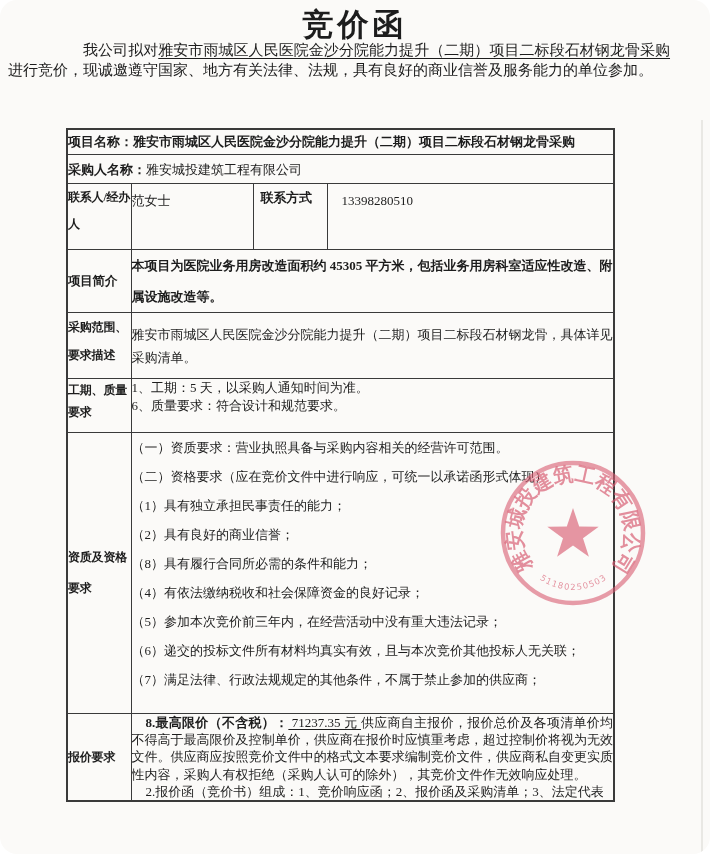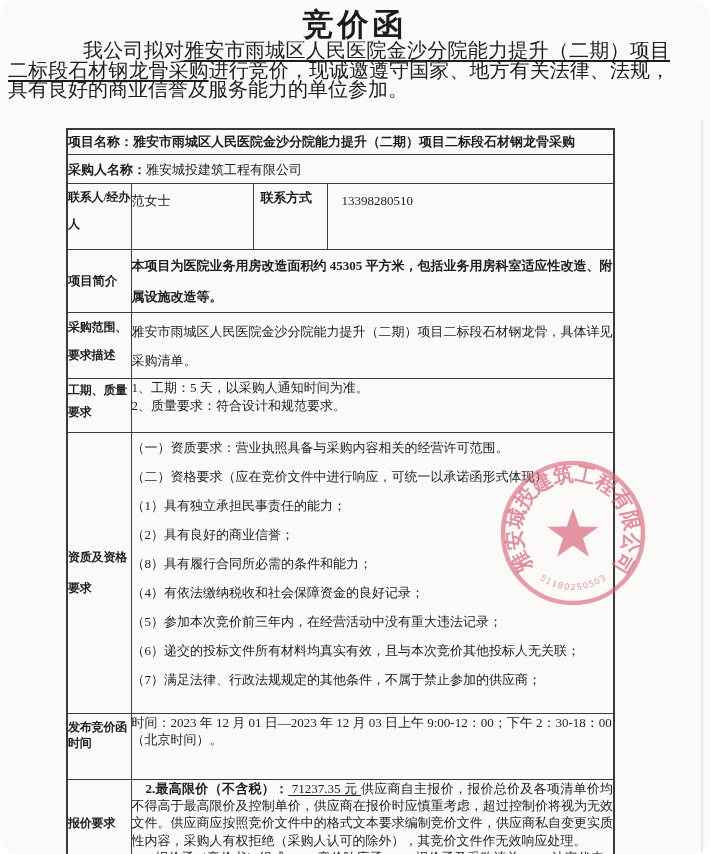--- a/index.html
+++ b/index.html
@@ -11,21 +11,21 @@
     background:var(--bg);overflow:hidden;color:var(--ink);
     font-family:"Liberation Serif","DejaVu Serif",serif;
     border-radius:17px;
   }
   .doc-title{
     margin:0;position:absolute;top:4px;left:0;width:100%;
     text-align:center;font-size:31px;font-weight:bold;letter-spacing:4px;
   }
   .intro{
     position:absolute;top:41px;left:8px;width:662px;margin:0;
-    font-size:20px;line-height:19.5px;text-align:justify;text-indent:75px;
+    font-size:15px;line-height:19.5px;text-align:justify;text-indent:75px;
   }
   .intro u{text-underline-offset:3px;}
   .bid-table{
     position:absolute;left:66px;top:128px;width:547px;
     border-collapse:collapse;table-layout:fixed;
     border:2px solid var(--line);
     font-size:13px;
   }
   .bid-table td{border:1.5px solid var(--line);padding:0;overflow:hidden;}
   
@@ -37,21 +37,21 @@
        vertical-align:middle;text-align:left;padding:2px 1px 2px 3px;line-height:21px;}
   .lab-top{vertical-align:top;padding-top:6px;}
   .lab-center{text-align:left;}
   .lh16{line-height:16px;} .lh22{line-height:22px;} .lh27{line-height:27px;}
   .lh28{line-height:28px;} .lh31{line-height:31px;}
   
   .cnt{vertical-align:middle;padding:2px 6px 2px 9px;line-height:19px;margin-top:39px;}
   .cnt-top{vertical-align:top;}
   .c1{font-weight:bold;line-height:18px;}
   .c4{line-height:31px;font-weight:bold;}
-  .c5{line-height:29px;}
+  .c5{line-height:23px;}
   .c6{padding-top:5px;line-height:18px;}
   .c7{padding-top:5px;}
   .c7 .q-item{line-height:29px;white-space:nowrap;}
   .c8{padding-top:4px;line-height:17px;}
   .c9{padding-top:3px;line-height:17.2px;font-size:13px;}
   .c9 p{margin:0;text-indent:14px;text-align:justify;}
   .c9 u{text-underline-offset:2px;}
   .b{font-weight:bold;}
   
   .seal{position:absolute;left:473px;top:433px;opacity:0.85;pointer-events:none;}
@@ -98,45 +98,41 @@
       <td colspan="3" class="cnt c4">本项目为医院业务用房改造面积约 45305 平方米，包括业务用房科室适应性改造、附属设施改造等。</td>
     </tr>
     <tr class="r5">
       <td class="lab lab-top lh28">采购范围、要求描述</td>
       <td colspan="3" class="cnt c5">雅安市雨城区人民医院金沙分院能力提升（二期）项目二标段石材钢龙骨，具体详见采购清单。</td>
     </tr>
     <tr class="r6">
       <td class="lab lab-top lab-center lh22">工期、质量要求</td>
       <td colspan="3" class="cnt cnt-top c6">
         <div>1、工期：5 天，以采购人通知时间为准。</div>
-        <div>2、质量要求：符合设计和规范要求。</div>
+        <div>6、质量要求：符合设计和规范要求。</div>
       </td>
     </tr>
     <tr class="r7">
       <td class="lab lab-center lh31">资质及资格要求</td>
       <td colspan="3" class="cnt cnt-top c7">
         <div class="q-item">（一）资质要求：营业执照具备与采购内容相关的经营许可范围。</div>
         <div class="q-item">（二）资格要求（应在竞价文件中进行响应，可统一以承诺函形式体现）</div>
         <div class="q-item">（1）具有独立承担民事责任的能力；</div>
         <div class="q-item">（2）具有良好的商业信誉；</div>
         <div class="q-item">（8）具有履行合同所必需的条件和能力；</div>
         <div class="q-item">（4）有依法缴纳税收和社会保障资金的良好记录；</div>
         <div class="q-item">（5）参加本次竞价前三年内，在经营活动中没有重大违法记录；</div>
         <div class="q-item">（6）递交的投标文件所有材料均真实有效，且与本次竞价其他投标人无关联；</div>
         <div class="q-item">（7）满足法律、行政法规规定的其他条件，不属于禁止参加的供应商；</div>
       </td>
     </tr>
-    <tr class="r8">
-      <td class="lab lab-top lh16" style="padding-top:5px">发布竞价函时间</td>
-      <td colspan="3" class="cnt cnt-top c8">时间：2023 年 12 月 01 日—2023 年 12 月 03 日上午 9:00-12：00；下午 2：30-18：00（北京时间）。</td>
-    </tr>
     <tr class="r9">
       <td class="lab">报价要求</td>
       <td colspan="3" class="cnt cnt-top c9">
-        <p><span class="b">2.最高限价（不含税）：</span><u> 71237.35 元 </u><span>供应商自主报价，报价总价及各项清单价均不得高于最高限价及控制单价，供应商在报价时应慎重考虑，超过控制价将视为无效文件。供应商应按照竞价文件中的格式文本要求编制竞价文件，供应商私自变更实质性内容，采购人有权拒绝（采购人认可的除外），其竞价文件作无效响应处理。</span></p>
+        <p><span class="b">8.最高限价（不含税）：</span><u> 71237.35 元 </u><span>供应商自主报价，报价总价及各项清单价均不得高于最高限价及控制单价，供应商在报价时应慎重考虑，超过控制价将视为无效文件。供应商应按照竞价文件中的格式文本要求编制竞价文件，供应商私自变更实质性内容，采购人有权拒绝（采购人认可的除外），其竞价文件作无效响应处理。</span></p>
         <p>2.报价函（竞价书）组成：1、竞价响应函；2、报价函及采购清单；3、法定代表</p>
       </td>
     </tr>
   </tbody>
     </table>
 
   <svg class="seal" width="200" height="200" viewBox="0 0 200 200">
     <defs>
       <path id="sealTopArc" d="M 60.2,133.4 A 52,52 0 1 1 139.8,133.4" fill="none"></path>
       <path id="sealBottomArc" d="M 64.9,144.9 A 57,57 0 0 0 135.1,144.9" fill="none"></path>

